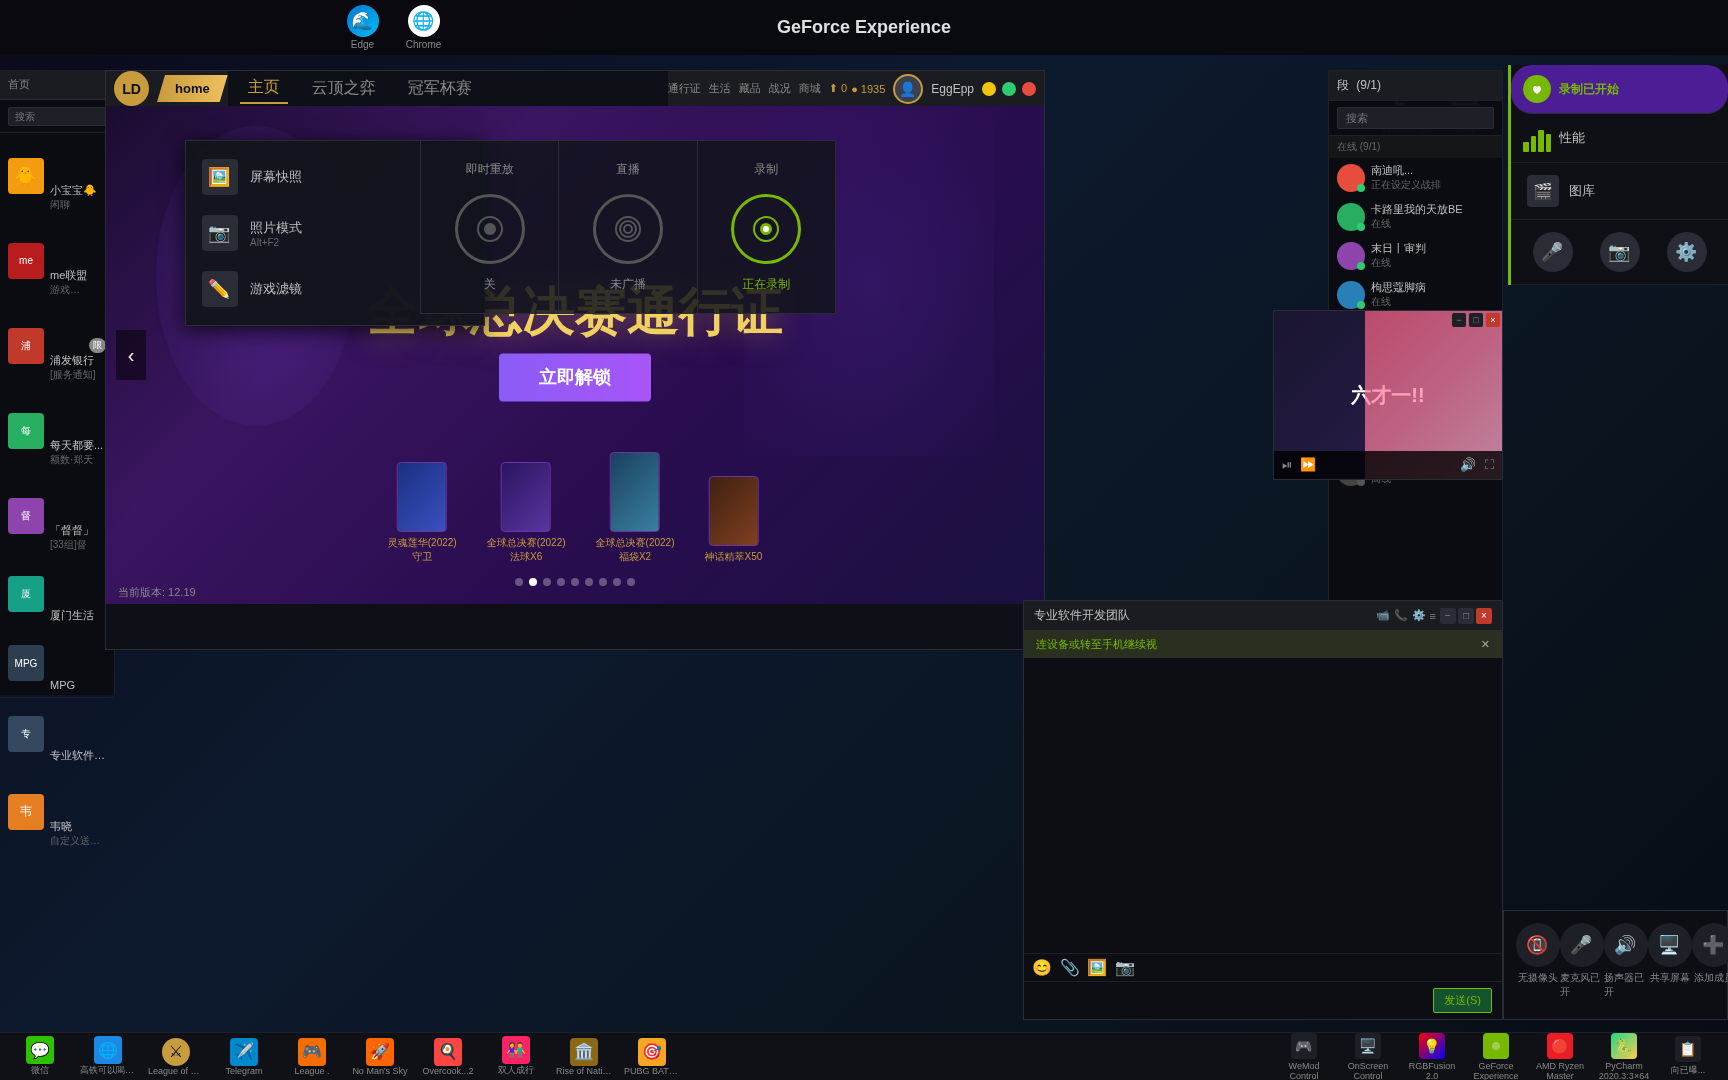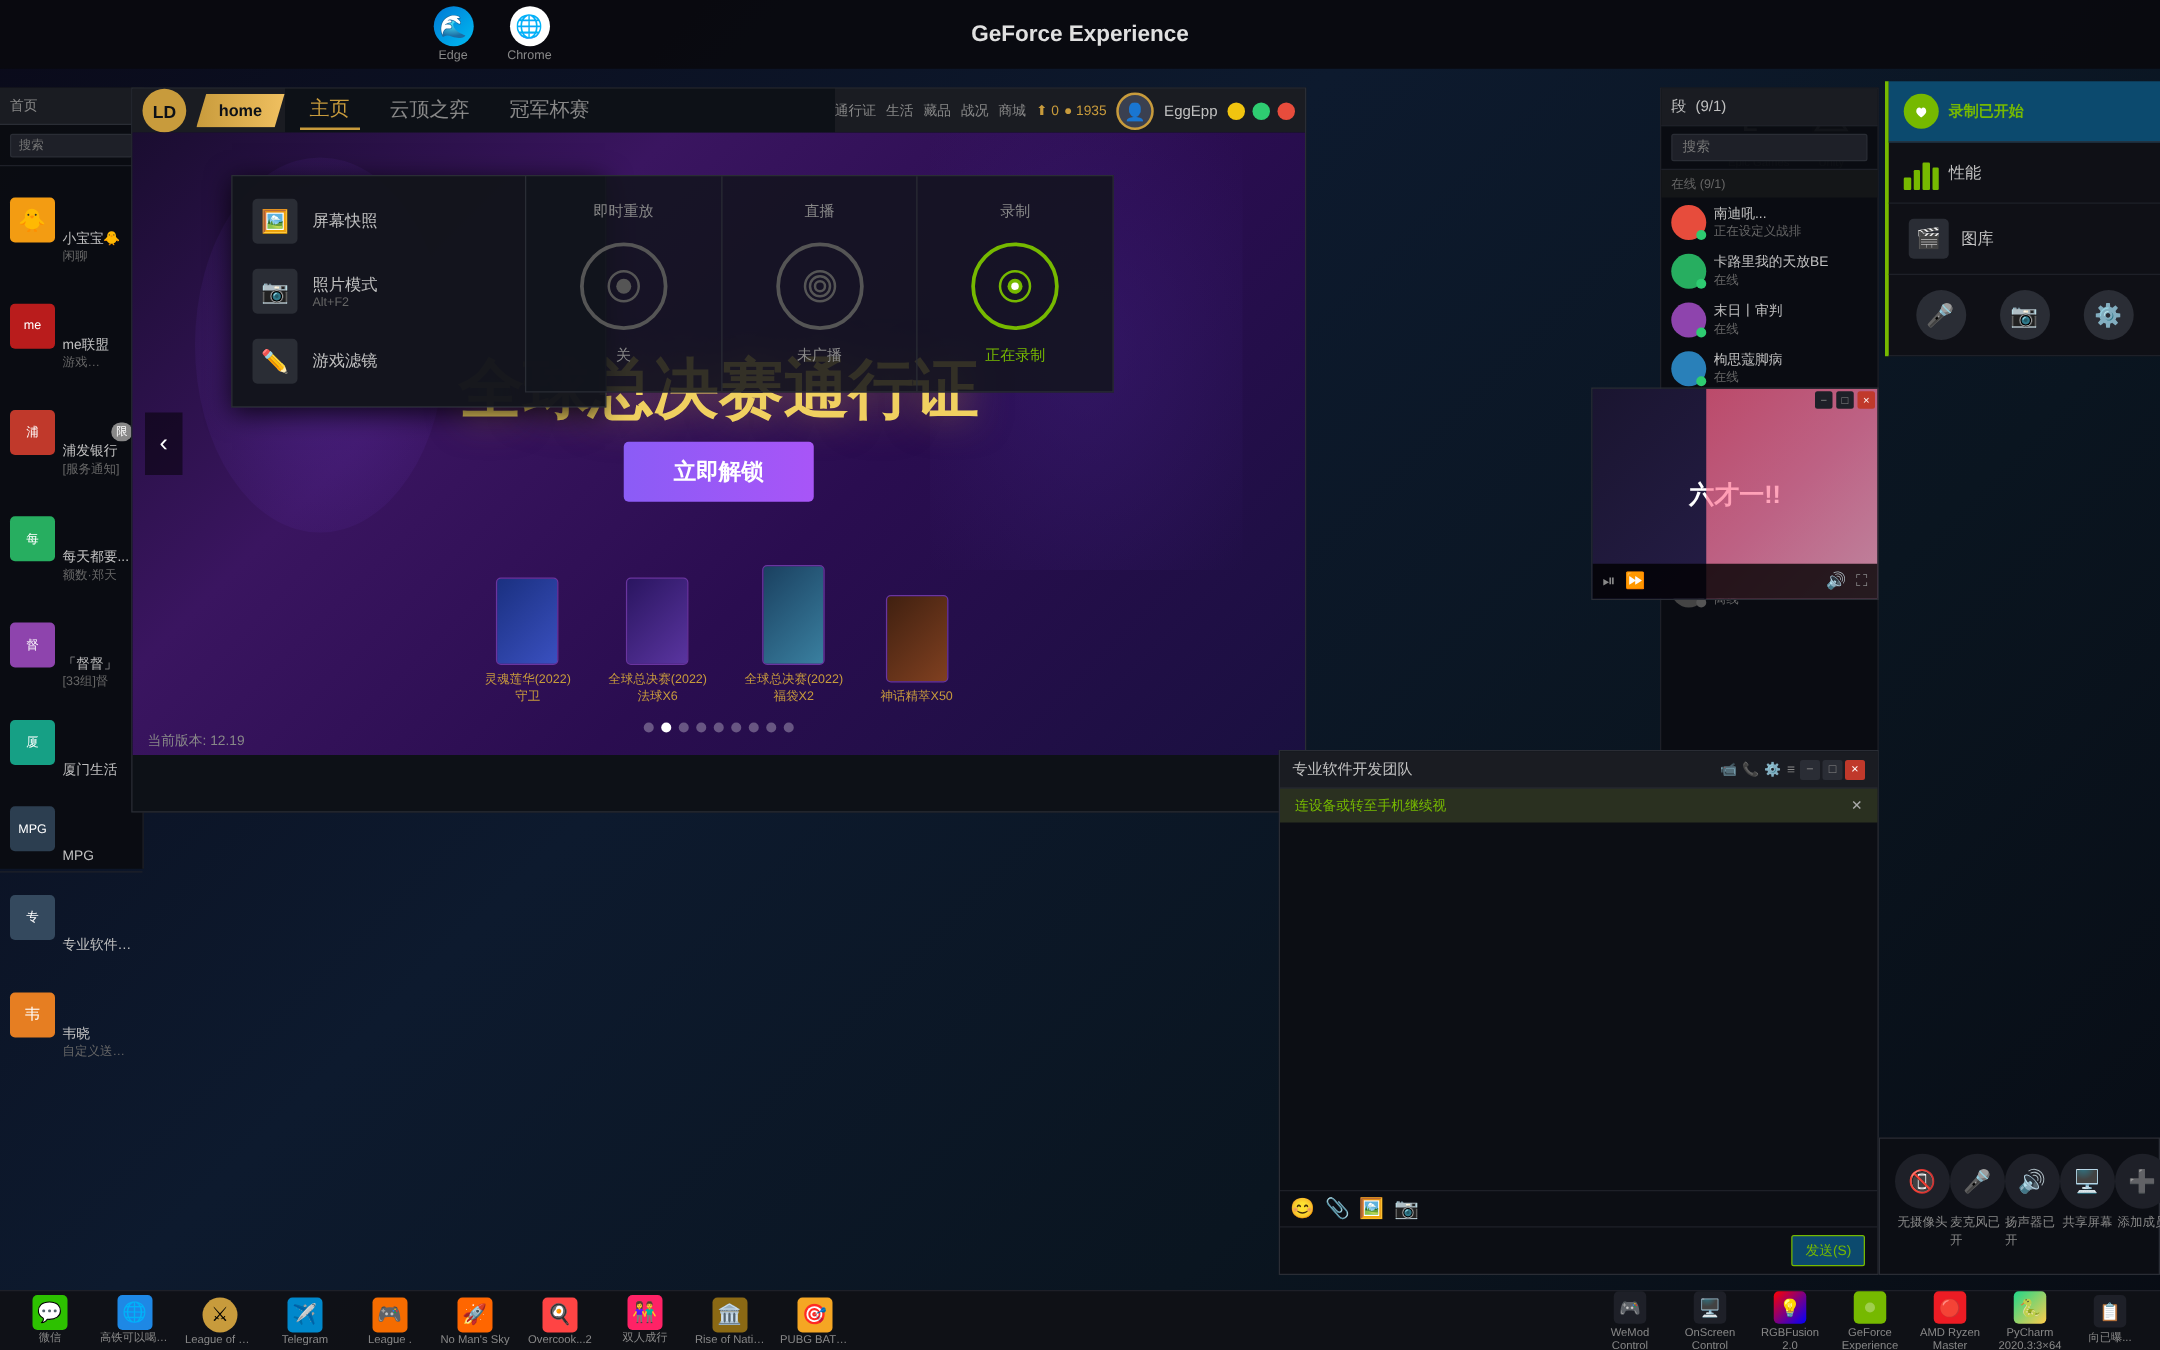--- a/index.html
+++ b/index.html
@@ -70,22 +70,23 @@
       z-index: 300;
       display: flex;
       flex-direction: column;
     }
 
     .gf-header {
       display: flex;
       align-items: center;
       gap: 8px;
       padding: 10px 12px;
-      background: #0c4a6e;
+      background: #4c1d95;
       border-bottom: 1px solid #2a2d35;
+      border-radius: 21px;
     }
 
     .gf-logo {
       width: 28px;
       height: 28px;
       background: #76b900;
       border-radius: 50%;
       display: flex;
       align-items: center;
       justify-content: center;
@@ -348,21 +349,21 @@
       align-items: center;
       justify-content: center;
       font-size: 18px;
     }
 
     
     .recording-panel {
       position: absolute;
       top: 140px;
       left: 420px;
-      width: 471px;
+      width: 416px;
       background: rgba(18,20,28,0.85);
       border: 1px solid #2a2d35;
       z-index: 200;
       display: flex;
     }
 
     .rec-section {
       flex: 1;
       display: flex;
       flex-direction: column;
@@ -526,21 +527,21 @@
 
     .chat-input-area {
       border-top: 1px solid #1e2028;
       padding: 6px 10px;
       display: flex;
       align-items: center;
       justify-content: flex-end;
     }
 
     .send-btn {
-      background: #0c4a6e;
+      background: #14532d;
       color: #76b900;
       font-size: 11px;
       padding: 4px 10px;
       border: 1px solid #76b900;
       cursor: pointer;
       border-radius: 2px;
     }
 
     
     .wechat-panel {

